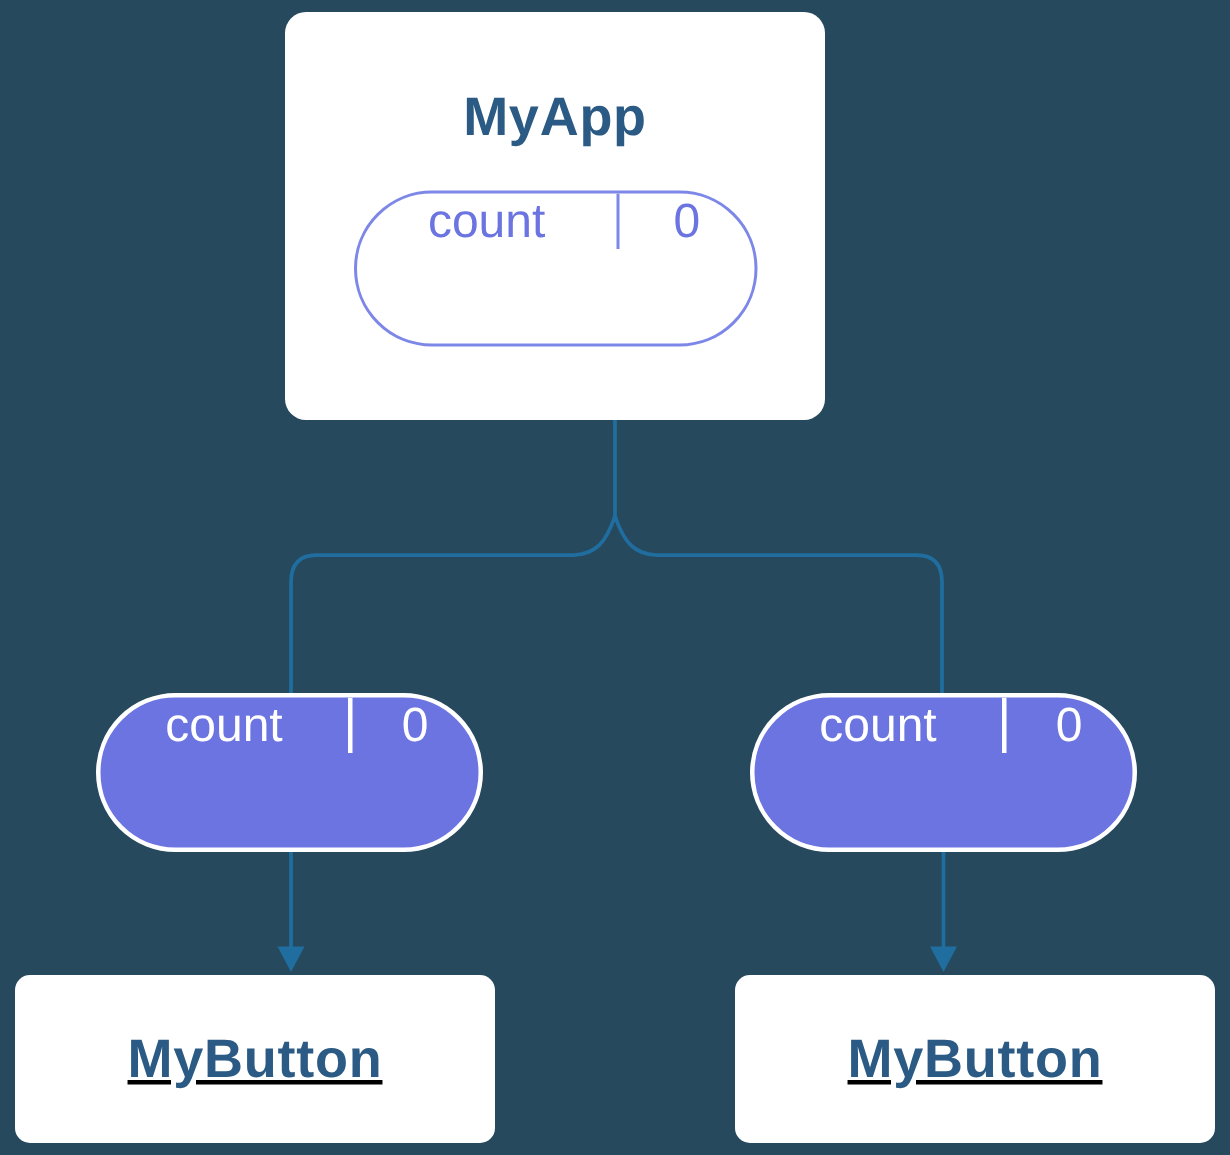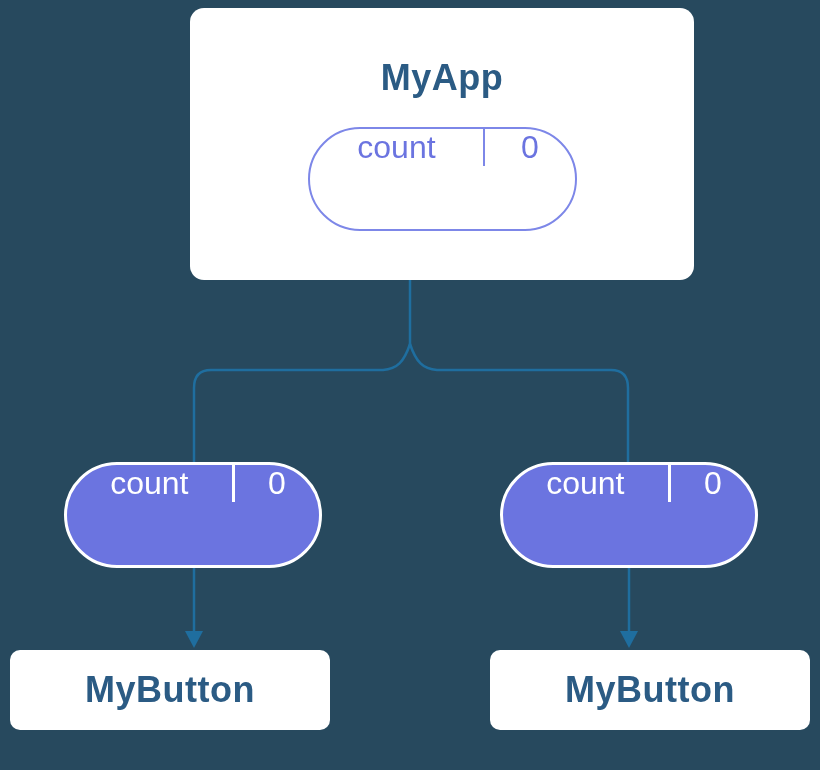--- a/index.html
+++ b/index.html
@@ -32,24 +32,24 @@
     flex-direction:column;
     align-items:center;
     justify-content:center;
   }
   .card-title{
     color:var(--title);
     font-weight:700;
     font-size:36px;
     letter-spacing:0.5px;
   }
-  .app-card{left:190px;top:8px;width:504px;height:272px;}
+  .app-card{left:190px;top:8px;width:360px;height:272px;}
   .app-card .card-title{margin-bottom:28px;}
 
-  .btn-card{height:80px;border-radius:10px;}
+  .btn-card{height:112px;border-radius:10px;text-decoration:underline;}
   .btn-card-left{left:10px;top:650px;width:320px;}
   .btn-card-right{left:490px;top:650px;width:320px;}
 
   .pill{
     display:flex;
     align-items:flex-start;
     border-radius:60px;
     overflow:hidden;
     z-index:1;
     font-size:32px;

